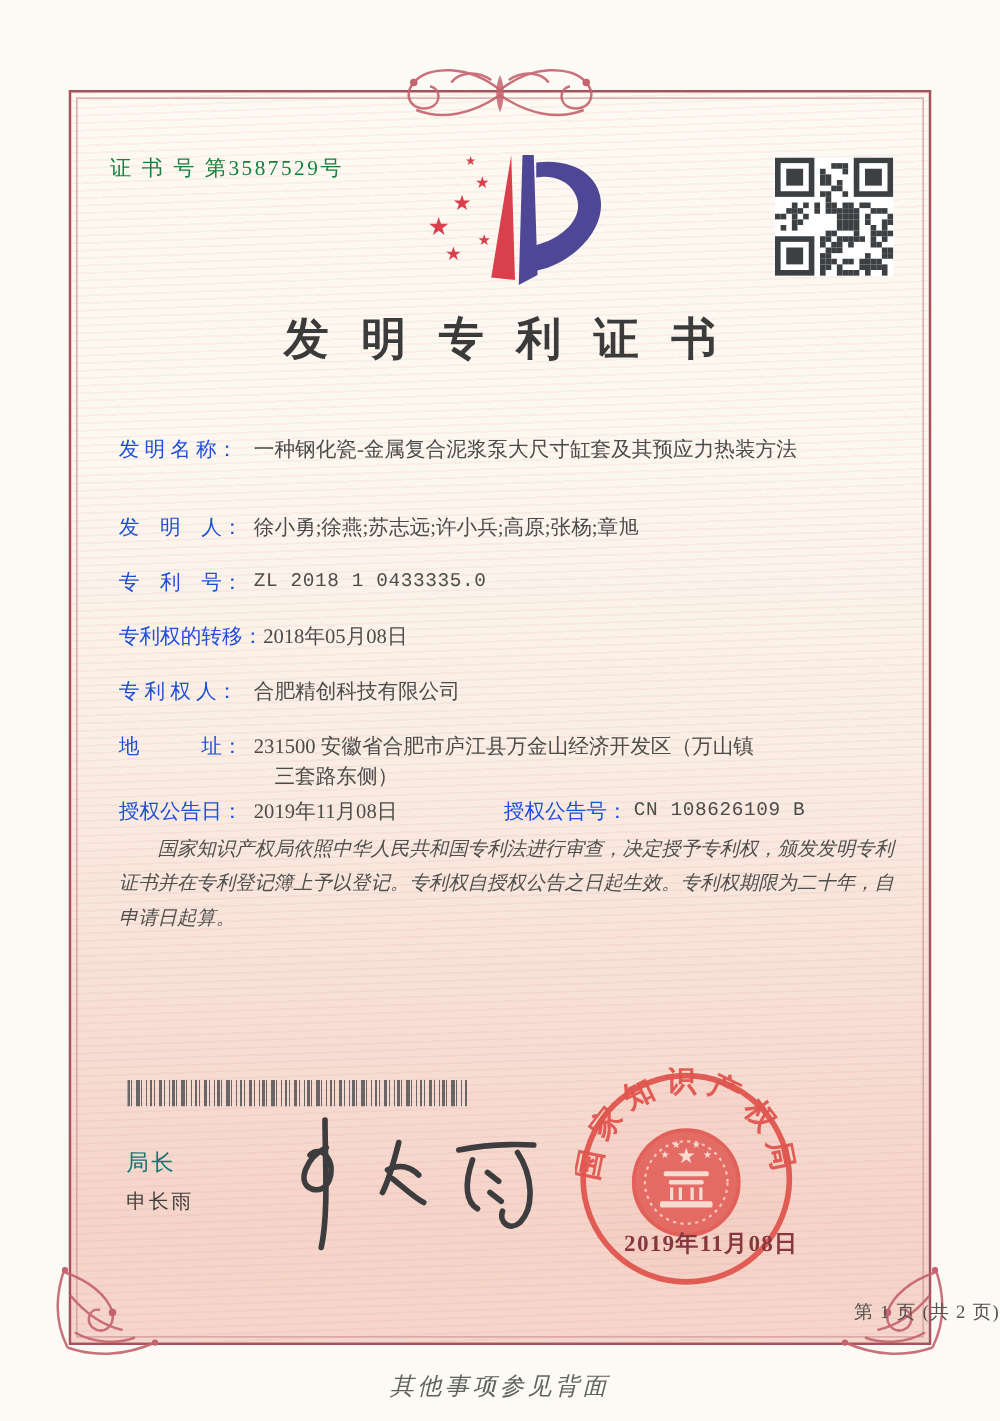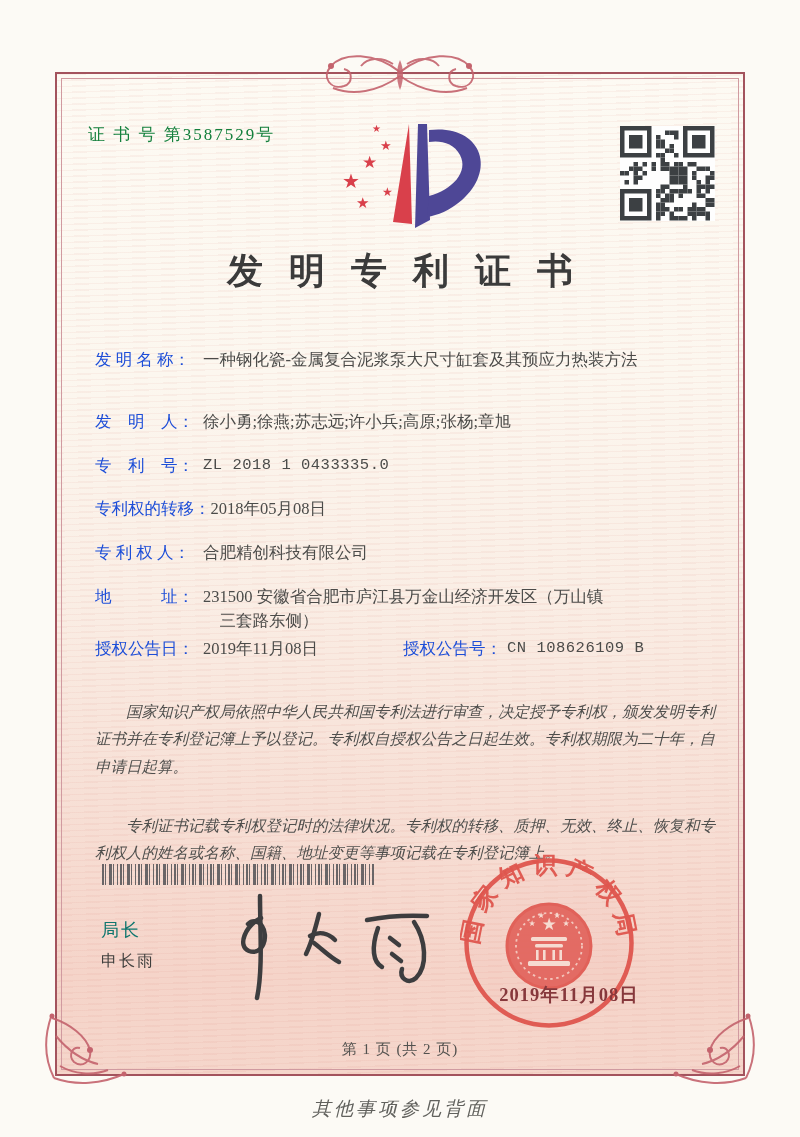--- a/index.html
+++ b/index.html
@@ -39,41 +39,41 @@
   .fields { position:absolute; left:95px; top:0; width:625px; }
   .frow { position:absolute; font-size:16.5px; color:#4b4b49; line-height:1.45; }
   .flabel { display:inline-block; min-width:108px; white-space:pre; color:#1d4ed8; vertical-align:top; }
   .fvalue { display:inline-block; max-width:500px; white-space:pre-line; vertical-align:top; }
   .mono { font-family:"Liberation Mono","DejaVu Sans Mono",monospace; font-size:15.5px; letter-spacing:0.5px; }
   .frow2 { position:absolute; left:308px; top:0; font-size:16.5px; white-space:nowrap; }
   .paras {
     position:absolute; left:95px; top:666px; width:624px;
     font-size:15.5px; line-height:1.76; color:#4f4f4d; font-style:italic;
   }
-  .paras p { text-indent:2em;margin-top:32px; }
+  .paras p { text-indent:2em; }
   .barcode {
     position:absolute; left:102px; top:864px; width:272px; height:21px;
     background:repeating-linear-gradient(90deg,
       #515155 0 2px, transparent 2px 3px,
       #515155 3px 4px, transparent 4px 7px,
       #515155 7px 10px, transparent 10px 11px,
       #515155 11px 12px, transparent 12px 15px,
       #515155 15px 16px, transparent 16px 18px);
     opacity:0.85;
   }
   .director-title { position:absolute; left:101px; top:918px; font-size:18px; color:#0f766e; letter-spacing:2px; font-family:"Liberation Sans",sans-serif; }
   .director-name  { position:absolute; left:101px; top:951px; font-size:16px; color:#3f3f3d; letter-spacing:2px; font-family:"Liberation Sans",sans-serif; }
   .signature { position:absolute; left:215px; top:888px; }
   .seal { position:absolute; left:460px; top:854px; }
   .seal-date {
     position:absolute; left:480px; top:982px; width:178px; text-align:center;
     font-size:18.5px; font-weight:bold; color:#87383c; letter-spacing:1px; white-space:nowrap;
   }
   .page-info {
-    position:absolute; left:0; right:0; top:1040px; text-align:center;
+    position:absolute; left:0; right:0; top:1040px; text-align:right;
     font-size:15px; color:#53524f; letter-spacing:1px;
   }
   .back-note {
     position:absolute; left:0; right:0; top:1096px; text-align:center;
     font-size:19px; color:#61615d; font-style:italic; letter-spacing:3px;
   }
   .flourish-top { position:absolute; left:283px; top:44px; }
   .lace-bl { position:absolute; left:36px; top:1012px; }
   .lace-br { position:absolute; left:669px; top:1012px; transform:scaleX(-1); }
   svg { display:block; }
@@ -302,21 +302,20 @@
     <div class="frow" style="top:637px; width:625px">
       <span class="flabel">授权公告日：</span><span class="fvalue">2019年11月08日</span>
       <span class="frow2">
         <span class="flabel" style="min-width:104px">授权公告号：</span><span class="fvalue mono">CN 108626109 B</span>
       </span>
     </div>
   </div>
 
   <div class="paras">
     <p>国家知识产权局依照中华人民共和国专利法进行审查，决定授予专利权，颁发发明专利证书并在专利登记簿上予以登记。专利权自授权公告之日起生效。专利权期限为二十年，自申请日起算。</p>
-    <p>专利证书记载专利权登记时的法律状况。专利权的转移、质押、无效、终止、恢复和专利权人的姓名或名称、国籍、地址变更等事项记载在专利登记簿上。</p>
   </div>
 
   <div class="barcode"></div>
 
   <div class="director-title">局长</div>
   <div class="director-name">申长雨</div>
 
   <svg class="signature" width="230" height="118" viewBox="0 0 230 118">
     <g stroke="#3d3d3f" stroke-width="4.5" fill="none" stroke-linecap="round" stroke-linejoin="round">
       <path d="M46,30 C30,38 22,58 34,63 C48,68 54,48 47,38 C43,32 37,32 33,36"></path>

